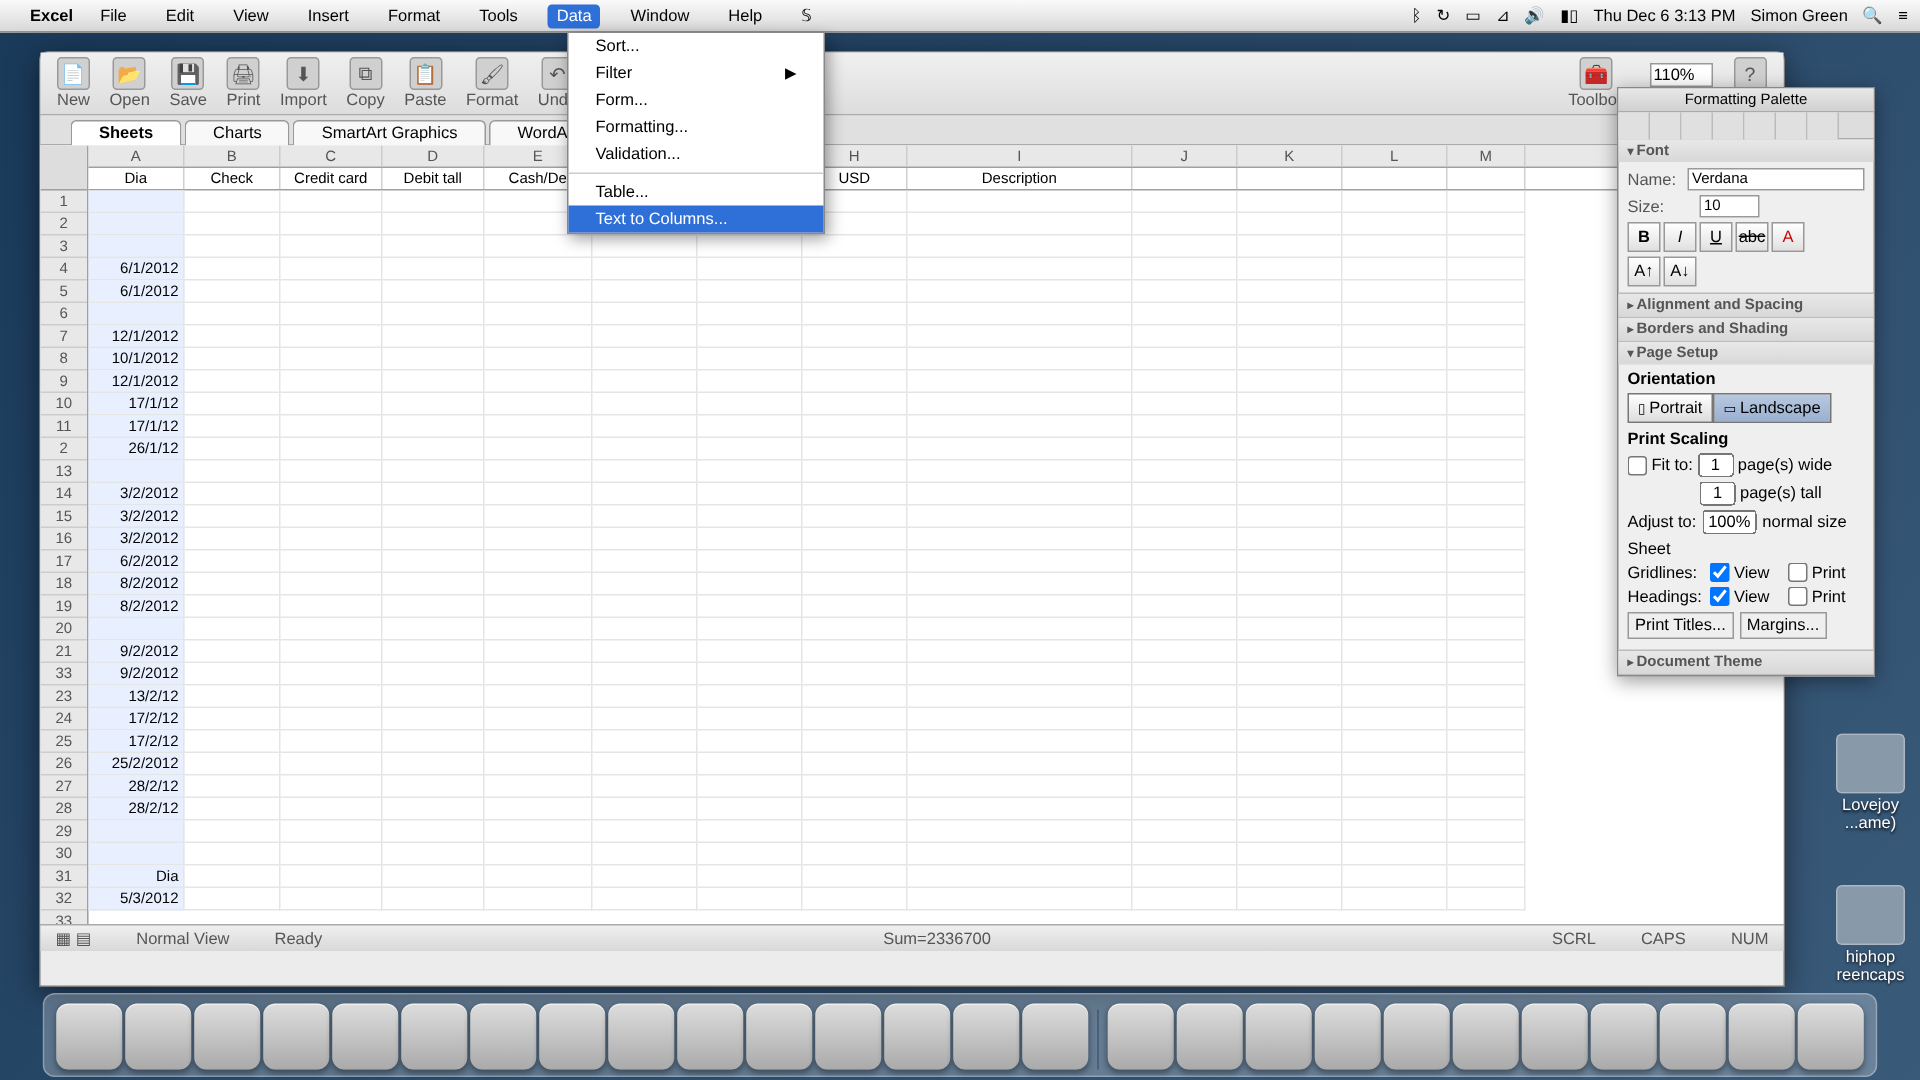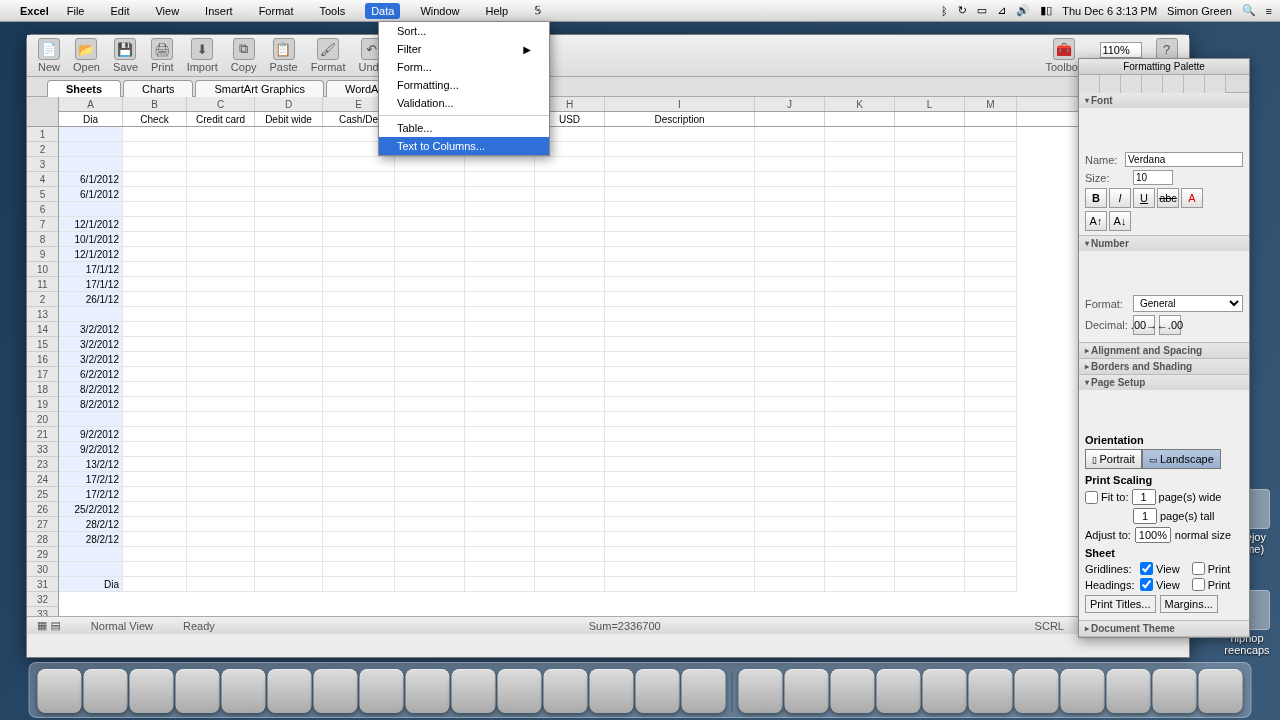--- a/index.html
+++ b/index.html
@@ -57,21 +57,21 @@
 
 
 .palette { position: absolute; top: 58px; right: 30px; width: 172px; background: #efefef; border: 1px solid #888; box-shadow: 0 3px 12px rgba(0,0,0,0.4); z-index:50;}
 .palette .phead { height: 16px; background: linear-gradient(#e8e8e8,#d0d0d0); font-size: 10px; text-align: center; line-height:16px; border-bottom:1px solid #aaa;}
 .palette .ptabs { height:18px; background:#ddd; display:flex; border-bottom:1px solid #aaa;}
 .palette .ptab { width:21px; height:18px; border-right:1px solid #bbb; background:#e0e0e0;}
 .palette .section { border-bottom: 1px solid #bbb; }
 .palette .shead { background: linear-gradient(#e8e8e8,#d8d8d8); padding: 2px 6px; font-size: 10px; font-weight: bold; color:#555; display:flex; align-items:center;}
 .palette .shead::before { content:"▸ "; font-size:8px; margin-right:2px;}
 .palette .shead.open::before { content:"▾ "; }
-.palette .sbody { padding: 4px 6px; font-size: 10px; margin-top: 40px; }
+.palette .sbody { padding: 4px 6px; font-size: 10px; }
 .palette .frow { display:flex; align-items:center; margin-bottom:3px; gap:4px;}
 .palette .frow label{ width:44px; color:#555;}
 .palette input[type=text], .palette select { font-size:10px; border:1px solid #999; background:#fff; padding:1px 2px;}
 .palette .btns { display:flex; gap:2px;}
 .palette .pbtn { width:22px; height:20px; border:1px solid #999; background:linear-gradient(#fff,#e0e0e0); display:flex;align-items:center;justify-content:center; font-size:11px; cursor:pointer;}
 .palette .seg { display:flex;}
 .palette .seg .sbtn{ padding:3px 6px; border:1px solid #777; background:linear-gradient(#fff,#ddd); font-size:9px; cursor:pointer;}
 .palette .seg .sbtn.active{ background:linear-gradient(#b8c8e0,#9ab0d0);}
 .palette .chk { display:flex; align-items:center; gap:3px; margin-bottom:3px;}
 .palette .chk input{margin:0;}
@@ -258,21 +258,21 @@
           <div class="ch" style="width: 150px;">I</div>
           <div class="ch" style="width: 70px;">J</div>
           <div class="ch" style="width: 70px;">K</div>
           <div class="ch" style="width: 70px;">L</div>
           <div class="ch" style="width: 52px;">M</div>
         </div>
       <div class="subheaders" id="subheaders">
           <div class="sh" style="width: 64px;">Dia</div>
           <div class="sh" style="width: 64px;">Check</div>
           <div class="sh" style="width: 68px;">Credit card</div>
-          <div class="sh" style="width: 68px;">Debit wide</div>
+          <div class="sh" style="width: 68px;">Debit tall</div>
           <div class="sh" style="width: 72px;">Cash/De</div>
           <div class="sh" style="width: 70px;"></div>
           <div class="sh" style="width: 70px;"></div>
           <div class="sh" style="width: 70px;">USD</div>
           <div class="sh" style="width: 150px;">Description</div>
           <div class="sh" style="width: 70px;"></div>
           <div class="sh" style="width: 70px;"></div>
           <div class="sh" style="width: 70px;"></div>
           <div class="sh" style="width: 52px;"></div>
         </div>
@@ -722,20 +722,35 @@
             <div class="cell" style="width: 70px;"></div>
             <div class="cell" style="width: 70px;"></div>
             <div class="cell" style="width: 150px;"></div>
             <div class="cell" style="width: 70px;"></div>
             <div class="cell" style="width: 70px;"></div>
             <div class="cell" style="width: 70px;"></div>
             <div class="cell" style="width: 52px;"></div>
           </div>
           <div class="row">
             <div class="cell hl" style="width: 64px;">Dia</div>
+            <div class="cell" style="width: 64px;"></div>
+            <div class="cell" style="width: 68px;"></div>
+            <div class="cell" style="width: 68px;"></div>
+            <div class="cell" style="width: 72px;"></div>
+            <div class="cell" style="width: 70px;"></div>
+            <div class="cell" style="width: 70px;"></div>
+            <div class="cell" style="width: 70px;"></div>
+            <div class="cell" style="width: 150px;"></div>
+            <div class="cell" style="width: 70px;"></div>
+            <div class="cell" style="width: 70px;"></div>
+            <div class="cell" style="width: 70px;"></div>
+            <div class="cell" style="width: 52px;"></div>
+          </div>
+          <div class="row">
+            <div class="cell hl" style="width: 64px;">5/3/2012</div>
             <div class="cell" style="width: 64px;"></div>
             <div class="cell" style="width: 68px;"></div>
             <div class="cell" style="width: 68px;"></div>
             <div class="cell" style="width: 72px;"></div>
             <div class="cell" style="width: 70px;"></div>
             <div class="cell" style="width: 70px;"></div>
             <div class="cell" style="width: 70px;"></div>
             <div class="cell" style="width: 150px;"></div>
             <div class="cell" style="width: 70px;"></div>
             <div class="cell" style="width: 70px;"></div>
@@ -793,34 +808,20 @@
           </div>
         <div class="pbtn" style="color:#c00">A</div>
       </div>
       <div class="btns" style="margin-top:3px">
         <div class="pbtn">A↑</div>
         <div class="pbtn">A↓</div>
       </div>
     </div>
   </div>
   <div class="section">
-    <div class="shead open">Number</div>
-    <div class="sbody">
-      <div class="frow">
-          <label>Format:</label>
-          <select style="flex:1"><option>General</option></select>
-        </div>
-      <div class="frow">
-          <label>Decimal:</label>
-        <div class="pbtn">.00→</div>
-        <div class="pbtn">←.00</div>
-      </div>
-    </div>
-  </div>
-  <div class="section">
       <div class="shead">Alignment and Spacing</div>
     </div>
   <div class="section">
       <div class="shead">Borders and Shading</div>
     </div>
   <div class="section">
     <div class="shead open">Page Setup</div>
     <div class="sbody">
       <div style="font-weight:bold;margin-bottom:3px">Orientation</div>
       <div class="seg" style="margin-bottom:5px">
@@ -836,21 +837,21 @@
         </div>
       <div class="chk" style="padding-left:48px">
           <input class="num-in" value="1" style="">
           <span>page(s) tall</span>
         </div>
       <div class="frow">
           <span>Adjust to:</span>
           <input class="num-in" style="width: 36px;" value="100%">
           <span>normal size</span>
         </div>
-      <div style="font-weight:bold;margin:4px 0 3px">Sheet</div>
+      <div style="font-weight:normal;margin:4px 0 3px">Sheet</div>
       <div class="chk"><span style="width:52px">Gridlines:</span><input type="checkbox" checked="" style=""><span>View</span>&nbsp;&nbsp;<input type="checkbox" style=""><span>Print</span></div>
       <div class="chk"><span style="width:52px">Headings:</span><input type="checkbox" checked="" style=""><span>View</span>&nbsp;&nbsp;<input type="checkbox" style=""><span>Print</span></div>
       <div class="frow" style="margin-top:4px">
         <div class="sbtn" style="border:1px solid #999;padding:2px 4px">Print Titles...</div>
         <div class="sbtn" style="border:1px solid #999;padding:2px 4px">Margins...</div>
       </div>
     </div>
   </div>
   <div class="section">
       <div class="shead">Document Theme</div>

